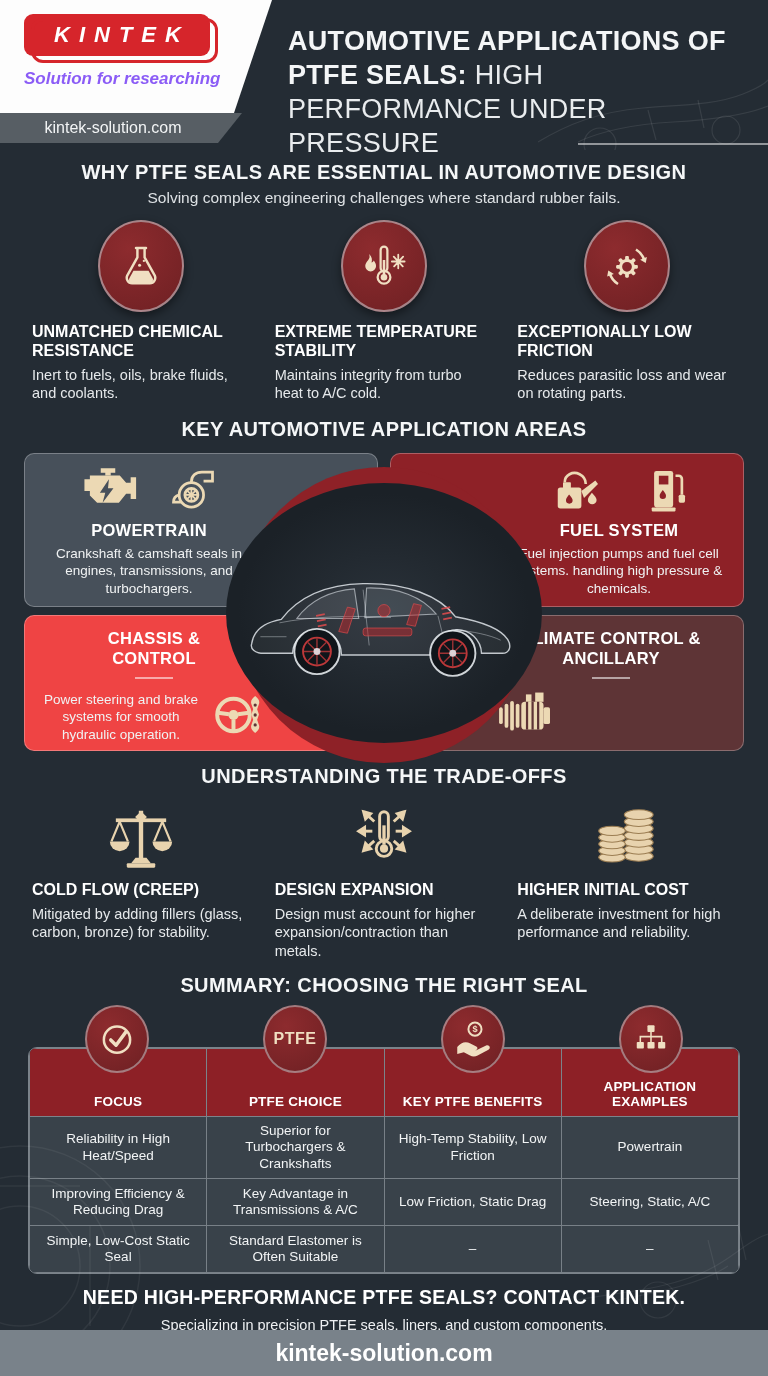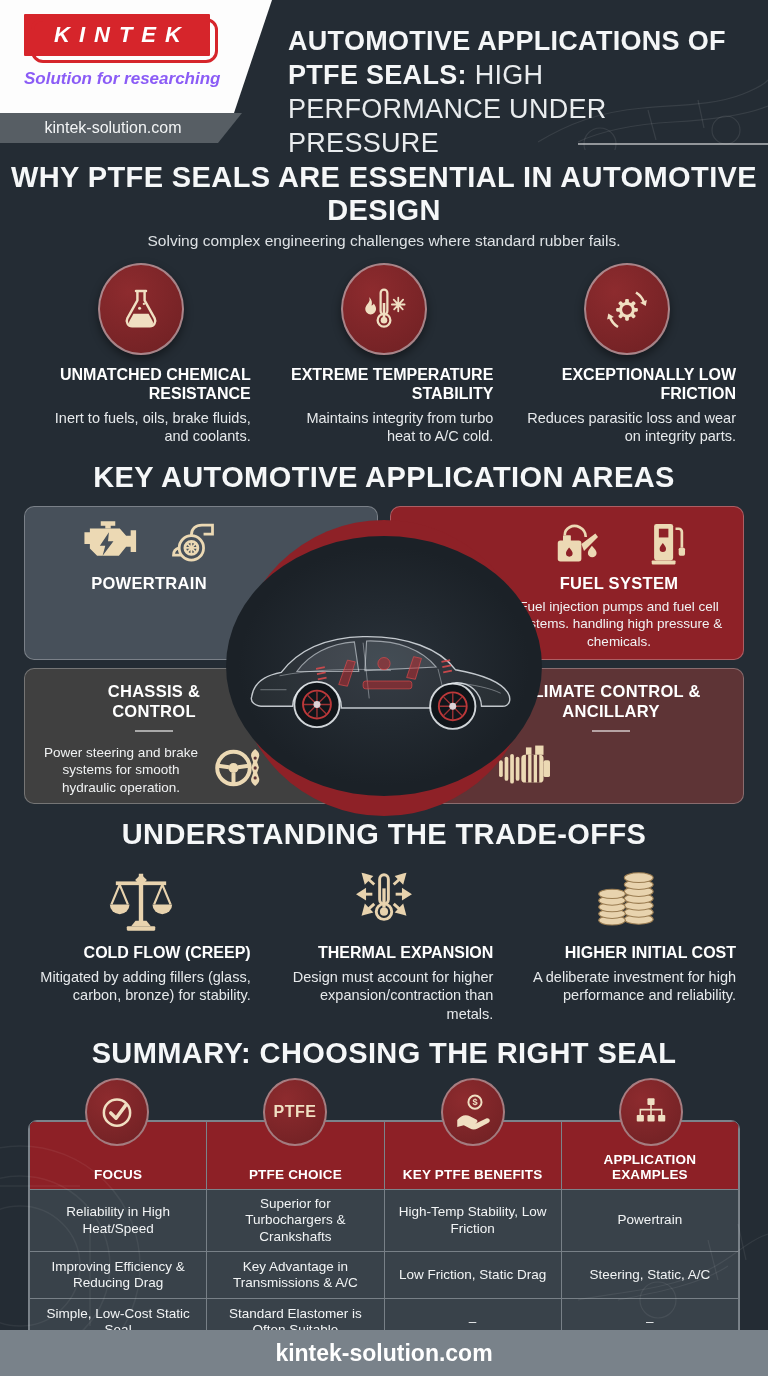--- a/index.html
+++ b/index.html
@@ -11,47 +11,47 @@
   .hdr{position:relative;height:145px;}
   .hdr-title{position:absolute;left:288px;top:24px;width:474px;font-size:27px;line-height:1.26;
              color:#f4f6f7;letter-spacing:.3px;}
   .hdr-title .tb{font-weight:bold;}
   .hdr-title .tl{font-weight:normal;color:#e9ecee;}
   .hdr-white{position:absolute;left:0;top:0;width:272px;height:113px;background:#fdfdfd;
              clip-path:polygon(0 0,100% 0,calc(100% - 38px) 100%,0 100%);
              box-sizing:border-box;padding:14px 0 0 24px;}
   .logo-box{position:relative;display:inline-block;background:#d6252b;color:#fff;font-weight:bold;
             font-style:italic;font-size:22px;letter-spacing:9px;padding:8px 4px 8px 14px;
-            border-radius:1px;width:168px;text-align:center;}
+            border-radius:9px;width:168px;text-align:center;}
   .logo-box::after{content:"";position:absolute;left:7px;top:4px;right:-8px;bottom:-7px;
             border:3px solid #d6252b;border-radius:12px;}
   .logo-tag{color:#8b5cf6;font-weight:bold;font-style:italic;font-size:17px;margin-top:13px;}
   .hdr-strip{position:absolute;left:0;top:113px;width:242px;height:30px;background:#575e64;
              clip-path:polygon(0 0,100% 0,calc(100% - 24px) 100%,0 100%);
              display:flex;align-items:center;justify-content:center;font-size:16px;color:#f2f4f5;}
   .hdr-strip span{transform:translateX(-8px);}
   .hdr-line{position:absolute;left:578px;right:0;bottom:0;height:2px;background:rgba(255,255,255,.5);}
   
-  .sec-title{margin:0;text-align:center;font-size:29px;font-weight:bold;letter-spacing:.4px;color:#f5f7f8;}
+  .sec-title{margin:0;text-align:center;font-size:20px;font-weight:bold;letter-spacing:.4px;color:#f5f7f8;}
   .sec-sub{text-align:center;font-size:15.5px;color:#dde1e4;margin-top:5px;}
   .trio{display:flex;padding:0 20px;margin-top:13px;}
-  .trio-col{flex:1;text-align:right;padding:0 12px;}
+  .trio-col{flex:1;text-align:left;padding:0 12px;}
   .circle-icon{width:82px;height:88px;border-radius:50%;margin:0 auto;
       background:radial-gradient(circle at 35% 30%,#8d2b2e,#6e2023);
       border:2px solid rgba(205,211,216,.55);box-shadow:0 4px 10px rgba(0,0,0,.45);
       display:flex;align-items:center;justify-content:center;}
   .trio-title{font-weight:bold;font-size:16px;margin-top:11px;line-height:1.18;color:#fff;}
   .trio-text{font-size:14.5px;color:#e6e9eb;margin-top:5px;line-height:1.26;}
   
   .sec-areas{margin-top:16px;}
   .areas-grid{position:relative;margin:12px 24px 0;height:298px;}
   .quad{position:absolute;border-radius:10px;border:1px solid rgba(255,255,255,.28);box-sizing:border-box;}
   .q-tl{left:0;top:0;width:354px;height:154px;background:#47505a;padding:10px 118px 6px 14px;}
   .q-tr{right:0;top:0;width:354px;height:154px;background:#8e2127;padding:10px 14px 6px 118px;}
-  .q-bl{left:0;top:162px;width:354px;height:136px;background:#404040;padding:13px 110px 6px 16px;}
+  .q-bl{left:0;top:162px;width:354px;height:136px;background:#ef4444;padding:13px 110px 6px 16px;}
   .q-br{right:0;top:162px;width:354px;height:136px;background:#5e3436;padding:13px 16px 6px 104px;}
   .quad h3{margin:0;font-size:16.5px;font-weight:bold;text-align:center;letter-spacing:.3px;color:#fff;line-height:1.2;}
   .q-text{font-size:13.5px;line-height:1.28;text-align:center;color:#f0f2f3;margin-top:4px;}
   .q-icons{display:flex;justify-content:center;align-items:center;gap:30px;margin-bottom:5px;}
   .q-divider{width:38px;height:2px;background:rgba(255,255,255,.55);margin:8px auto;}
   .q-row{display:flex;align-items:center;gap:8px;margin-top:4px;}
   .q-bl h3{max-width:160px;margin:0 auto;}
   .q-br h3{max-width:200px;margin:0 auto;}
   .ring{position:absolute;left:212px;top:14px;width:296px;height:296px;border-radius:50%;background:#8e2127;}
   .ellipse{position:absolute;left:202px;top:30px;width:316px;height:260px;border-radius:50%;
@@ -179,21 +179,21 @@
               <rect x="29.5" y="18.5" width="5" height="6.5" rx="1.5" transform="rotate(270 32 33)"></rect>
               <rect x="29.5" y="18.5" width="5" height="6.5" rx="1.5" transform="rotate(315 32 33)"></rect>
             </g>
             <path d="M44 10a26 26 0 0 1 11 14" fill="none" stroke="#f0dfc2" stroke-width="3.4"></path>
             <polygon points="57,28 49.5,23.5 58.5,20" fill="#f0dfc2"></polygon>
             <path d="M20 56A26 26 0 0 1 9 42" fill="none" stroke="#f0dfc2" stroke-width="3.4"></path>
             <polygon points="7,38 14.5,42.5 5.5,46" fill="#f0dfc2"></polygon>
           </svg>
         </div>
         <div class="trio-title">EXCEPTIONALLY LOW FRICTION</div>
-        <div class="trio-text">Reduces parasitic loss and wear on integrity parts.</div>
+        <div class="trio-text">Reduces parasitic loss and wear on rotating parts.</div>
       </div>
     </div>
   </section>
 
   <section class="sec-areas">
     <h2 class="sec-title">KEY AUTOMOTIVE APPLICATION AREAS</h2>
     <div class="areas-grid">
 
       <div class="quad q-tl">
         <div class="q-icons">
@@ -211,20 +211,21 @@
               <circle cx="30" cy="38" r="8"></circle>
               <path d="M30 22c0-7 5-12 13-12h13v11h-11"></path>
               <path d="M15 38c-4 1-7 4-7 9h9"></path>
             </g>
             <g stroke="#ecd9b4" stroke-width="2.2">
               <path d="M30 30v16M22 38h16M24.5 32.5l11 11M35.5 32.5l-11 11"></path>
             </g>
           </svg>
         </div>
         <h3>POWERTRAIN</h3>
+        <div class="q-text">Crankshaft &amp; camshaft seals in engines, transmissions, and turbochargers.</div>
       </div>
 
       <div class="quad q-tr">
         <div class="q-icons" style="gap:38px">
           <svg class="icon" width="56" height="48" viewBox="0 0 64 54">
             <g fill="#ecd9b4">
               <rect x="10" y="24" width="27" height="24" rx="3"></rect>
               <rect x="16" y="18" width="9" height="7" rx="1"></rect>
               <polygon points="37,28 53,16 56,20 40,36"></polygon>
               <path d="M49 30c-2.8 3.8-4.6 5.8-4.6 8.3a5 5 0 0 0 10 0c0-2.5-2-4.5-5.4-8.3z"></path>
@@ -371,21 +372,21 @@
                 <polygon points="13,4 20.2,6 15,11.4"></polygon>
               <path d="M44 14l10-9" fill="none"></path>
                 <polygon points="55,4 47.8,6 53,11.4"></polygon>
               <path d="M24 34L14 43" fill="none"></path>
                 <polygon points="13,44 20.2,42 15,36.6"></polygon>
               <path d="M44 34l10 9" fill="none"></path>
                 <polygon points="55,44 47.8,42 53,36.6"></polygon>
             </g>
           </svg>
         </div>
-        <div class="trio-title">THERMAL EXPANSION</div>
+        <div class="trio-title">DESIGN EXPANSION</div>
         <div class="trio-text">Design must account for higher expansion/contraction than metals.</div>
       </div>
       <div class="trio-col">
         <div class="trade-iconbox">
           <svg class="icon" width="64" height="68" viewBox="0 0 60 58">
             <g fill="#e8d3ae" stroke="#9b7d52" stroke-width="1">
               <ellipse cx="41" cy="48" rx="13.5" ry="4.6"></ellipse>
                 <ellipse cx="41" cy="41.5" rx="13.5" ry="4.6"></ellipse>
               <ellipse cx="41" cy="35" rx="13.5" ry="4.6"></ellipse>
                 <ellipse cx="41" cy="28.5" rx="13.5" ry="4.6"></ellipse>

